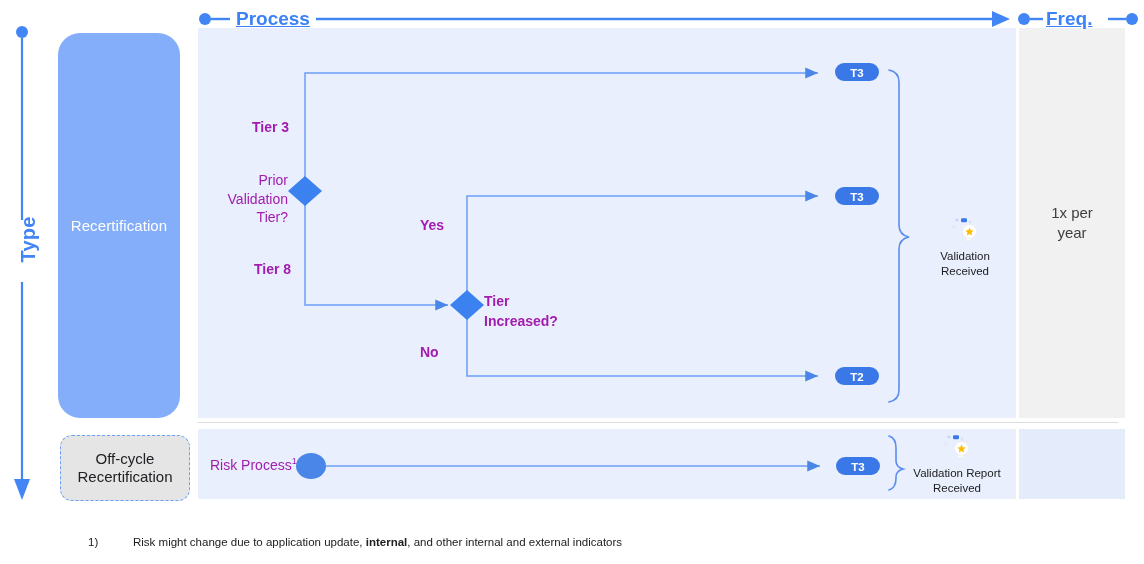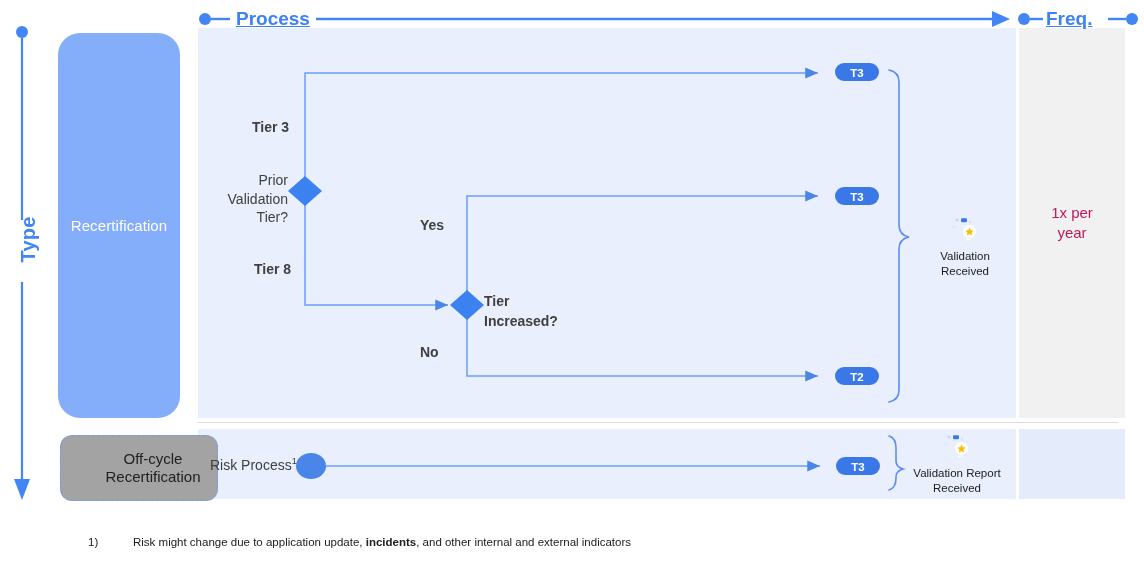--- a/index.html
+++ b/index.html
@@ -19,47 +19,46 @@
   
   #recert-box{
     left:58px;top:33px;width:122px;height:385px;
     background:#85aefa;border-radius:22px;
     display:flex;align-items:center;justify-content:center;
   }
   #recert-box span{color:#ffffff;font-size:15px;letter-spacing:.1px;}
 
   #offcycle-box{
     left:60px;top:435px;width:128px;height:64px;
-    border:1.6px dashed #6b9ef7;border-radius:12px;background:#a3a3a3;
+    border:1.6px dashed #6b9ef7;border-radius:12px;background:#e5e5e5;
     display:flex;flex-direction:column;align-items:center;justify-content:center;
     line-height:1.22;
-    padding-left:28px;
   }
   #offcycle-box span{color:#202124;font-size:15px;}
 
   
   .hdr-label{color:#3b82f6;font-size:19px;font-weight:700;white-space:nowrap;text-decoration:underline;}
   #process-hdr{left:236px;top:8px;}
   #freq-hdr{left:1046px;top:8px;}
 
   
   #process-panel{left:198px;top:28px;width:818px;height:390px;background:#e9effc;}
   #freq-panel{left:1019px;top:28px;width:106px;height:390px;background:#f1f1f1;
     display:flex;align-items:center;justify-content:center;}
-  #freq-panel .txt{color:#be185d;font-size:15px;text-align:center;line-height:1.35;}
+  #freq-panel .txt{color:#404040;font-size:15px;text-align:center;line-height:1.35;}
 
   #process-panel-2{left:198px;top:429px;width:818px;height:70px;background:#e9effc;}
   #freq-panel-2{left:1019px;top:429px;width:106px;height:70px;background:#e4ebfb;
     display:flex;align-items:center;justify-content:center;}
 
   
   #panel-divider{left:198px;top:422px;width:920px;height:1px;background:#dadce0;}
 
   
-  .flow-txt{color:#404040;font-size:14px;line-height:1.33;white-space:nowrap;}
+  .flow-txt{color:#a21caf;font-size:14px;line-height:1.33;white-space:nowrap;}
   .flow-bold{font-weight:700;}
   #lbl-tier3{left:252px;top:118px;}
   #lbl-tier2{left:254px;top:260px;}
   #lbl-prior{left:226px;top:171px;text-align:right;width:62px;white-space:normal;}
   #lbl-yes{left:420px;top:216px;}
   #lbl-no{left:420px;top:343px;}
   #lbl-tierinc{left:484px;top:292px;text-align:left;width:110px;white-space:normal;line-height:1.4;font-weight:bold;}
   #lbl-riskchange{left:210px;top:456px;}
   #lbl-riskchange sup{font-size:9px;vertical-align:super;}
 
@@ -214,14 +213,14 @@
     <circle cx="21.5" cy="16.5" r="7" fill="#ffffff" stroke="#e8eaed" stroke-width=".8"></circle>
     <path d="M21.5 12.6 l1.25 2.6 2.85 .4 -2.05 2 .5 2.85 -2.55 -1.35 -2.55 1.35 .5 -2.85 -2.05 -2 2.85 -.4 Z" fill="#fbbc04"></path>
   </svg>
   <div class="cap">
     <span>Validation Report</span><br>
     <span>Received</span>
   </div>
 </div>
 
 <div class="abs" id="footnote">
-  <span class="num">1)</span><span>Risk might change due to application update, </span><b>incidents</b><span>, and other internal and external indicators</span>
+  <span class="num">1)</span><span>Risk might change due to application update, </span><b>internal</b><span>, and other internal and external indicators</span>
 </div>
 
 </body></html>

